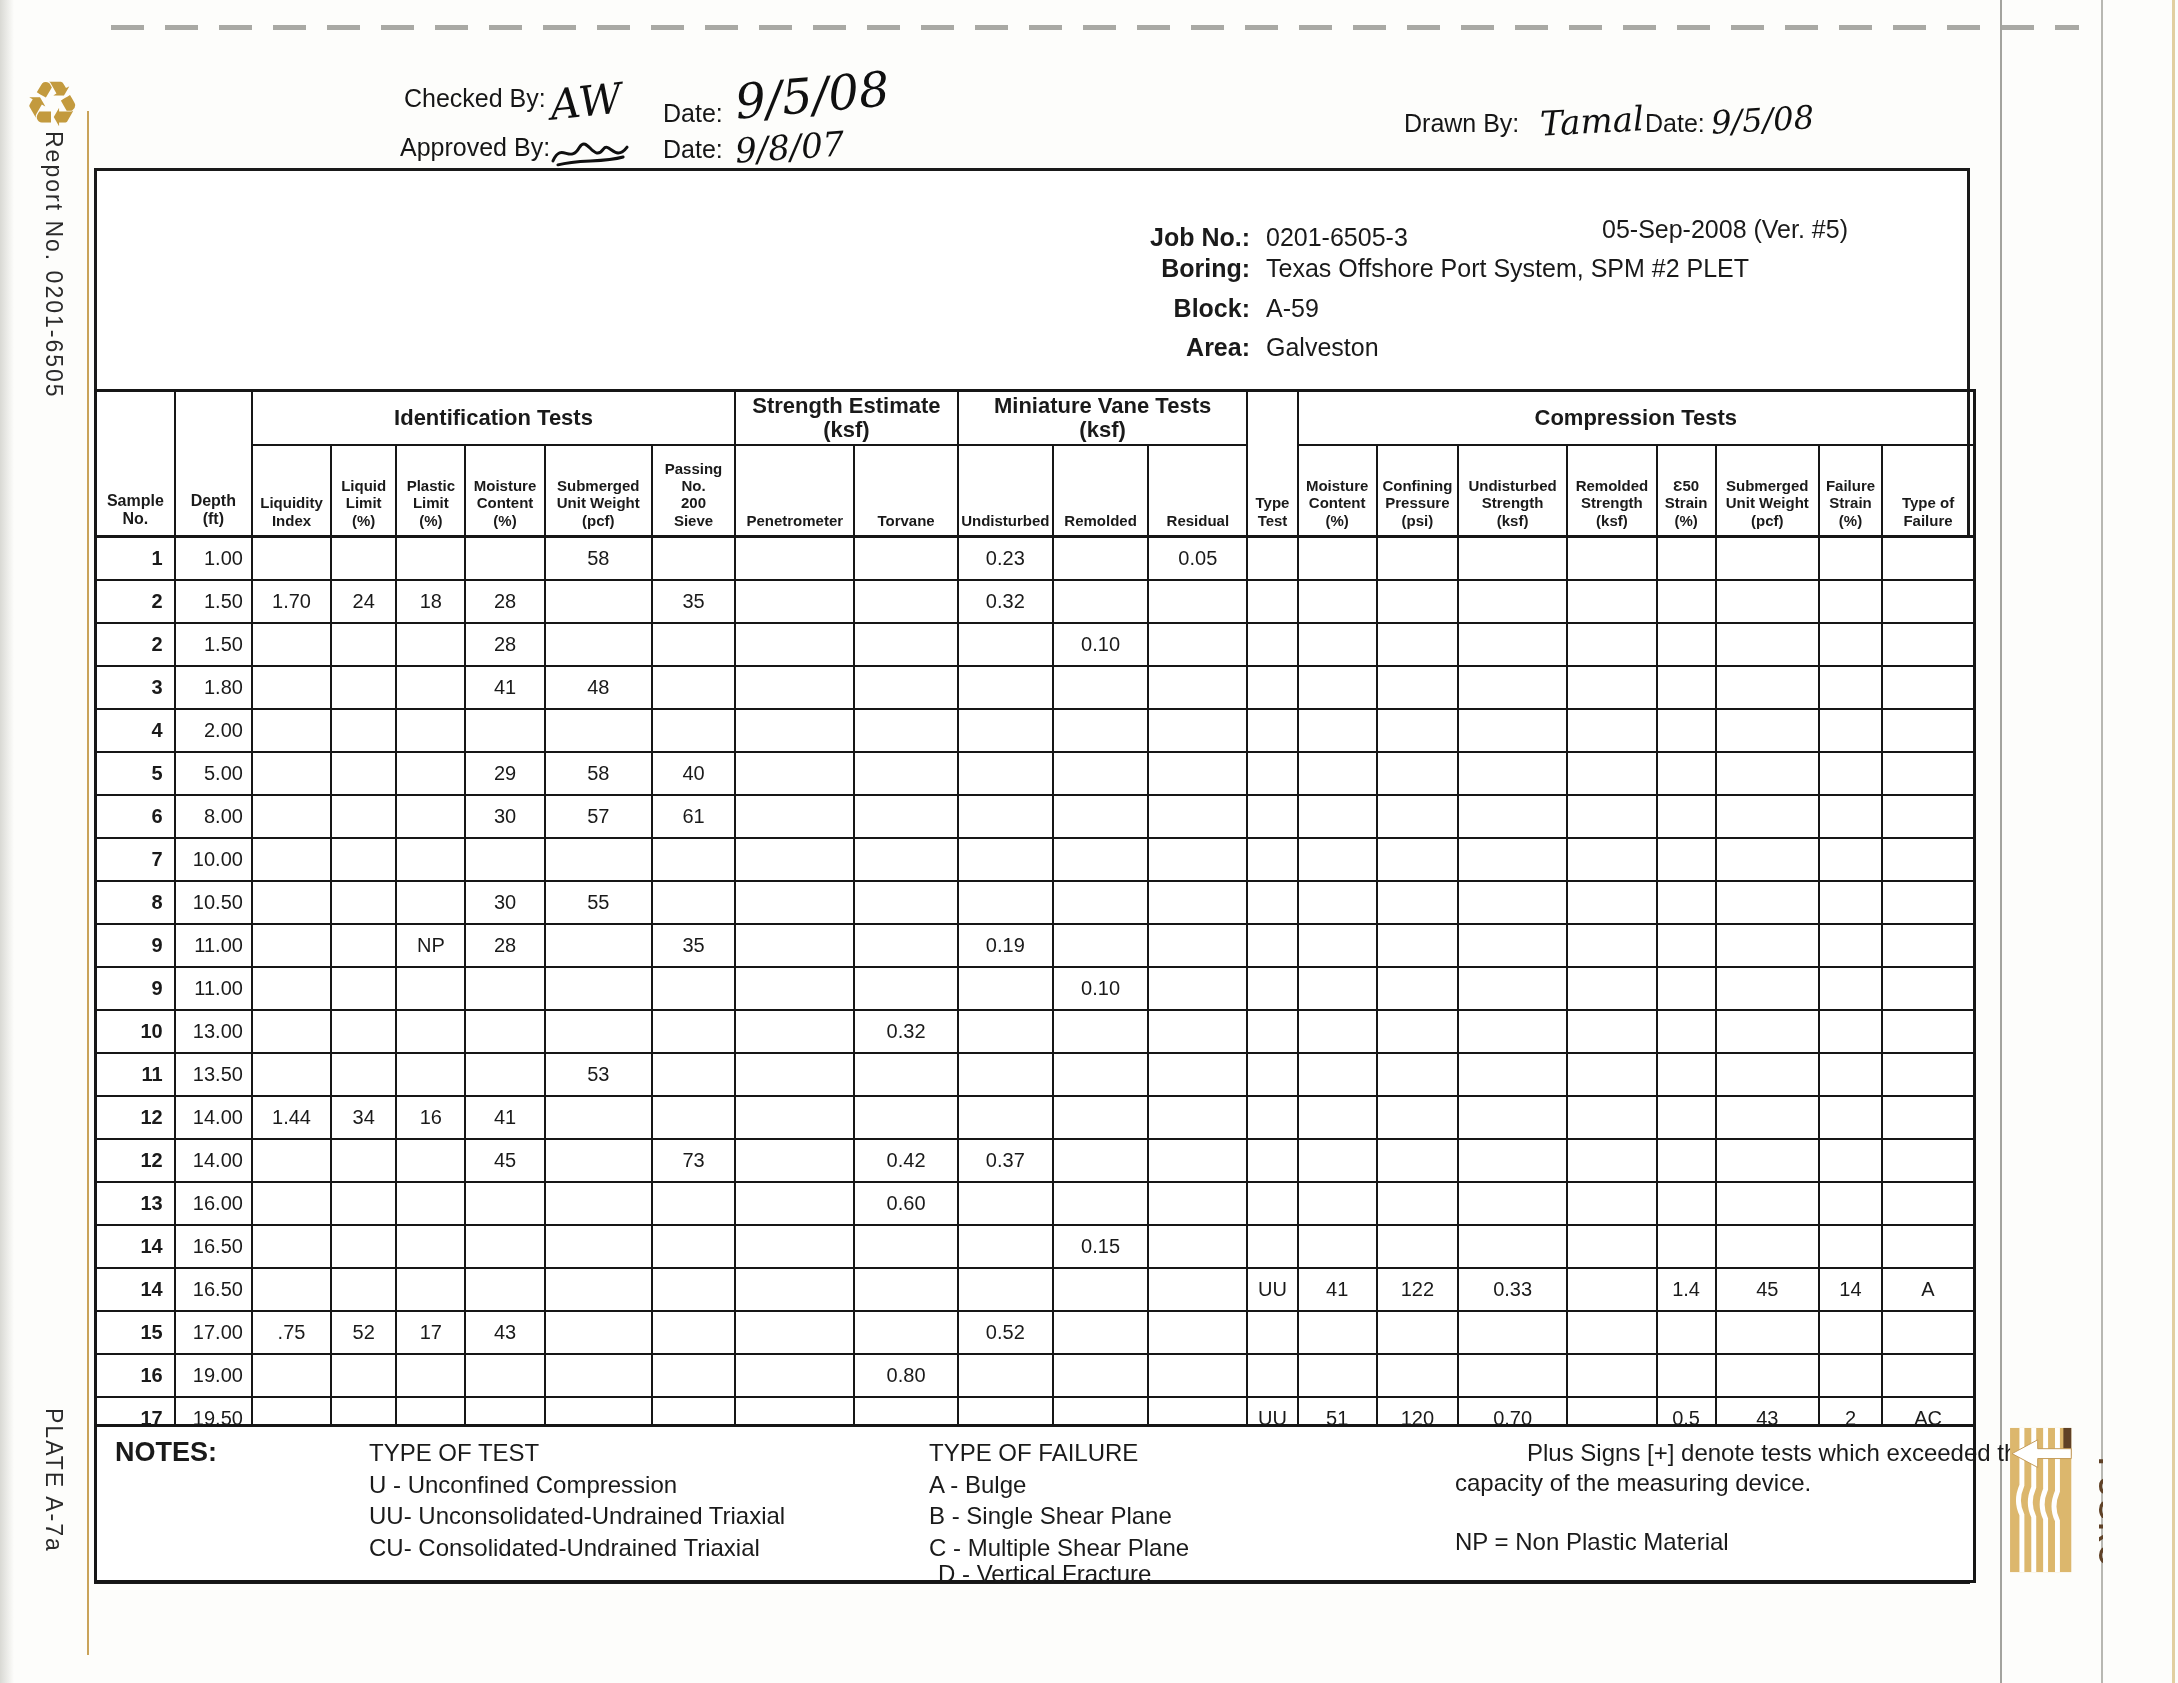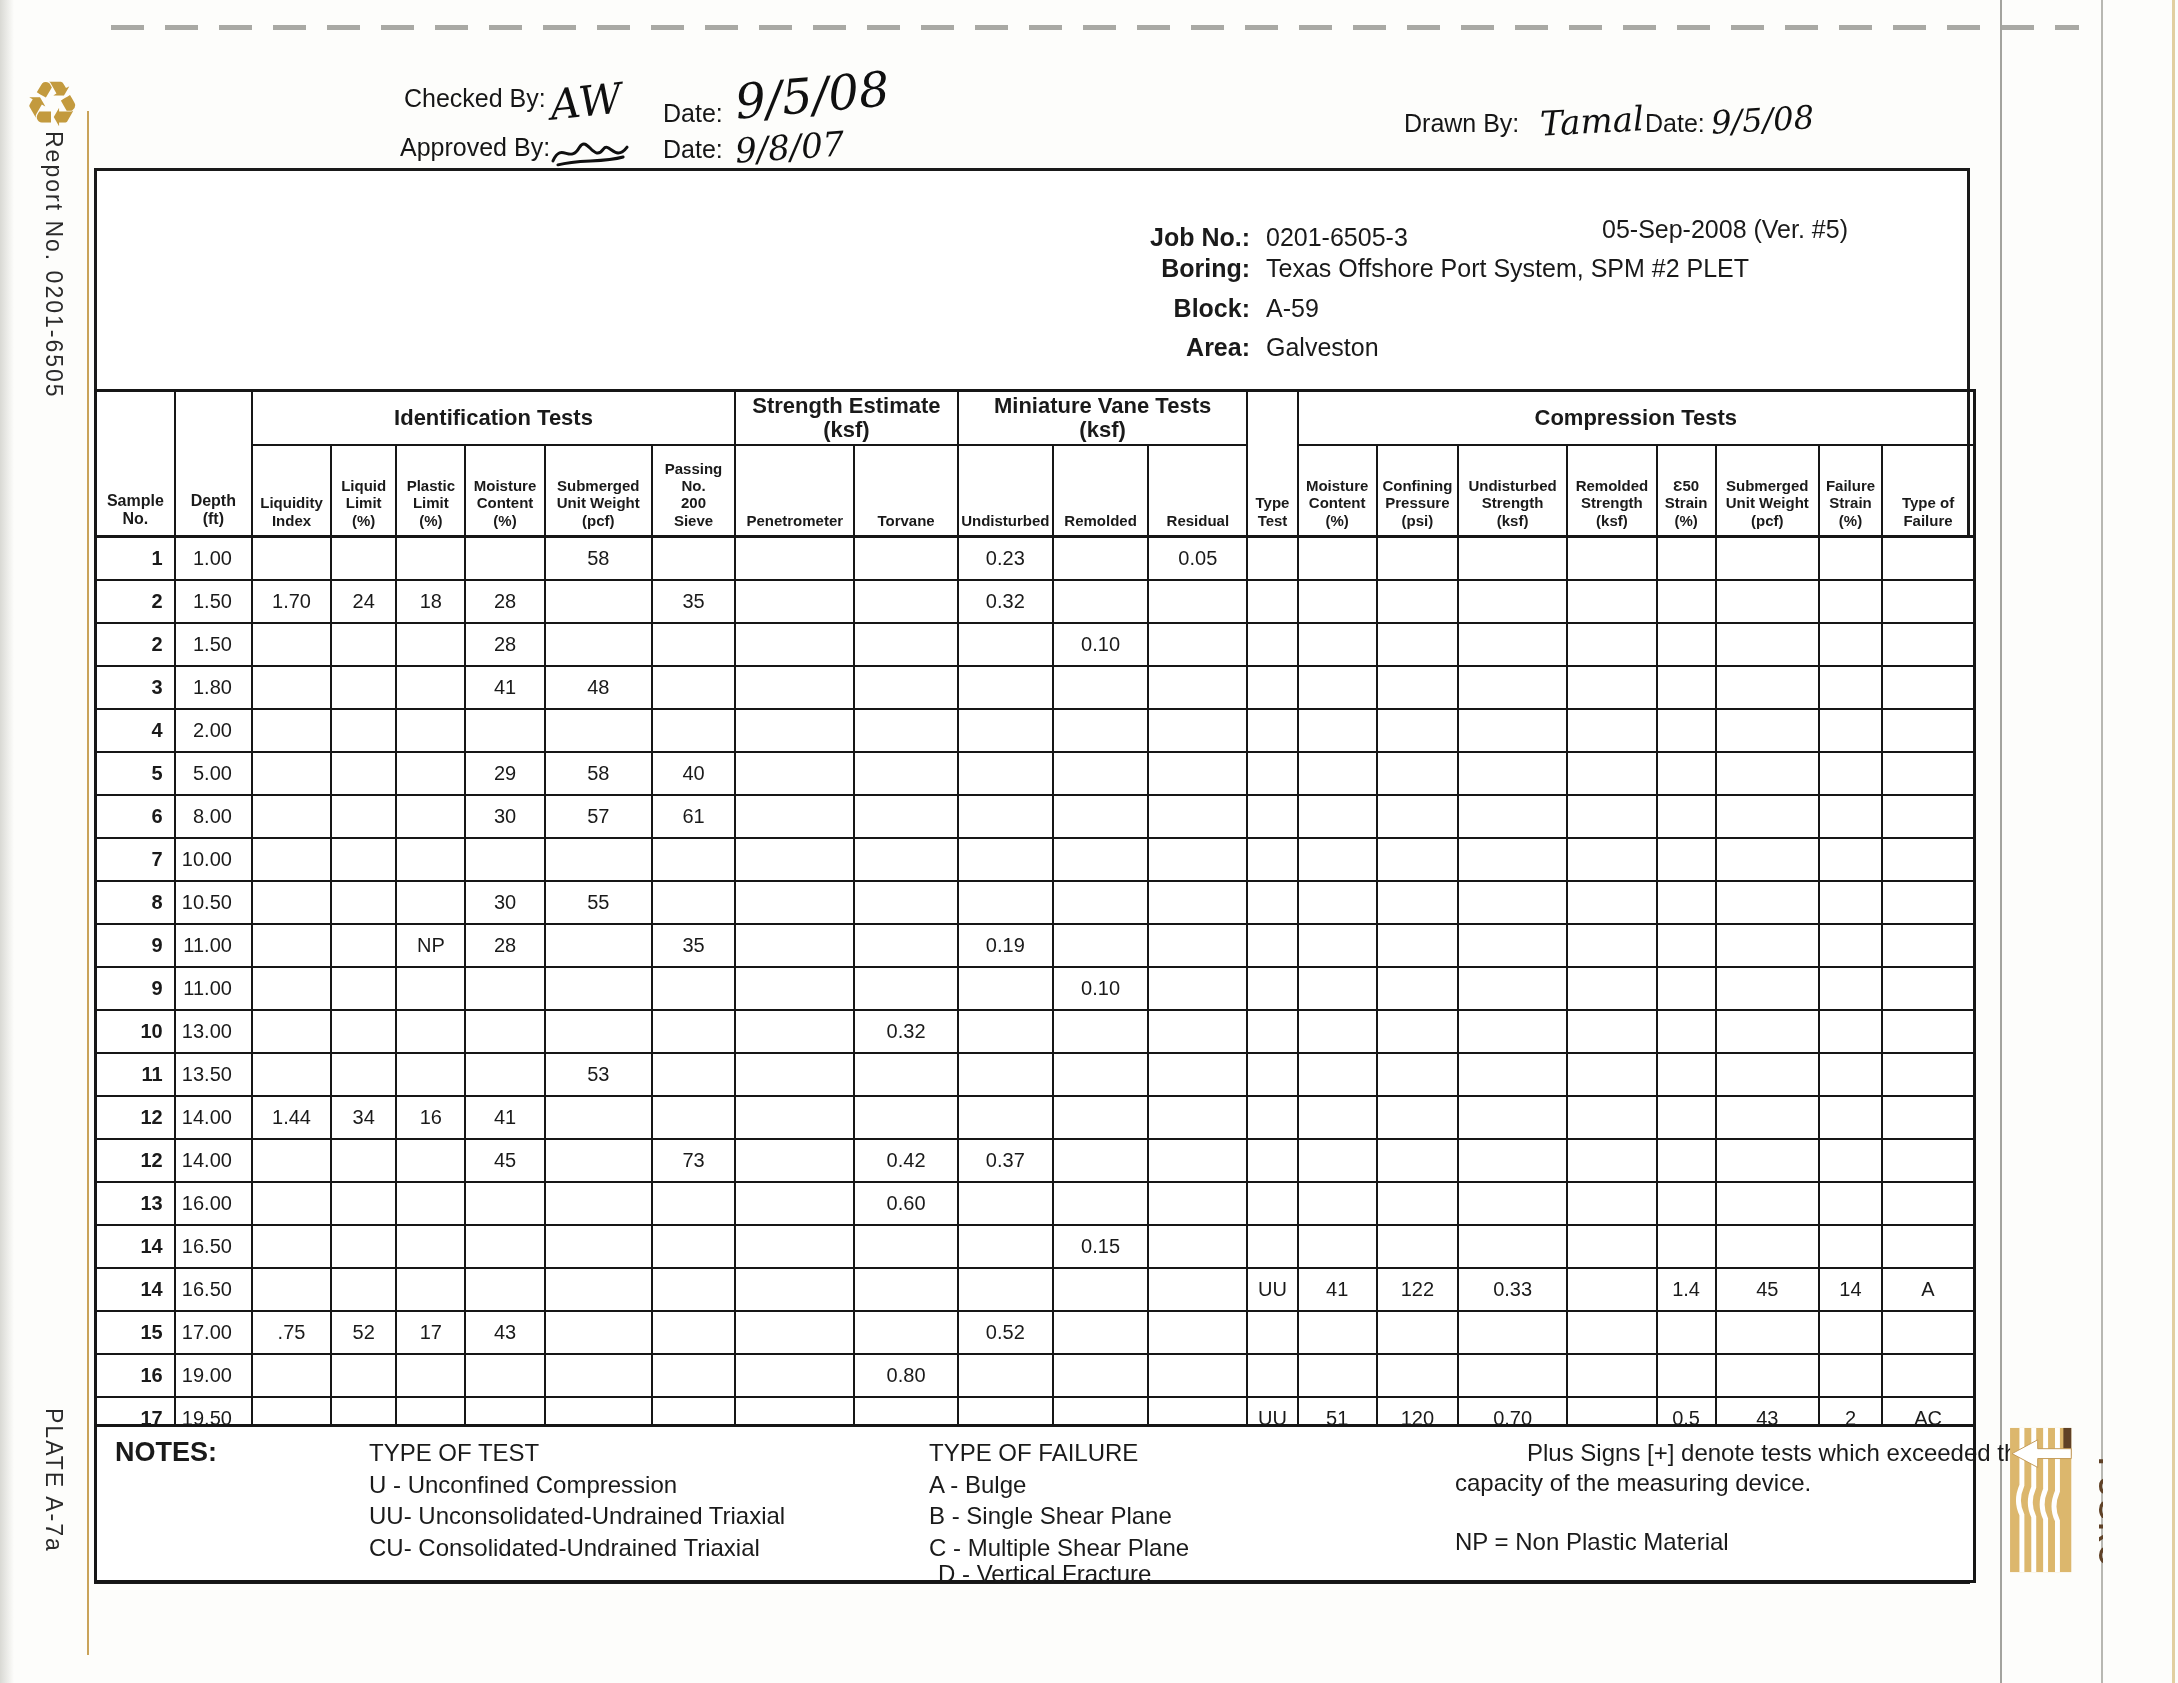--- a/index.html
+++ b/index.html
@@ -62,21 +62,21 @@
   thead tr.grp th.gcell { font-size:22px; line-height:1.1; vertical-align:middle; padding:2px; }
   thead tr.grp { height:51px; }
   thead tr.sub { height:91px; }
   thead tr.sub th, thead th.deep { border-bottom:3px solid #161616; }
   thead th.corner { font-size:16px; }
   tbody td {
     height:41px; font-size:20px; text-align:center; padding:0 3px;
     background:#fff;
   }
   tbody td:first-child { text-align:right; font-weight:bold; padding-right:11px; }
-  tbody td:nth-child(2) { text-align:right; padding-right:19px; }
+  tbody td:nth-child(2) { text-align:right; padding-right:8px; }
   tbody tr:last-child td { border-bottom:3px solid #161616; }
 
   
   .notes-box {
     position:absolute; left:-3px; top:1253px; width:1882px; height:159px;
     border:3px solid #161616; box-sizing:border-box; background:#fff;
   }
   .notes-label { position:absolute; left:18px; top:10px; font-size:27px; font-weight:bold; }
   .nt { font-size:24px; }
   .note-line { position:absolute; white-space:nowrap; }

